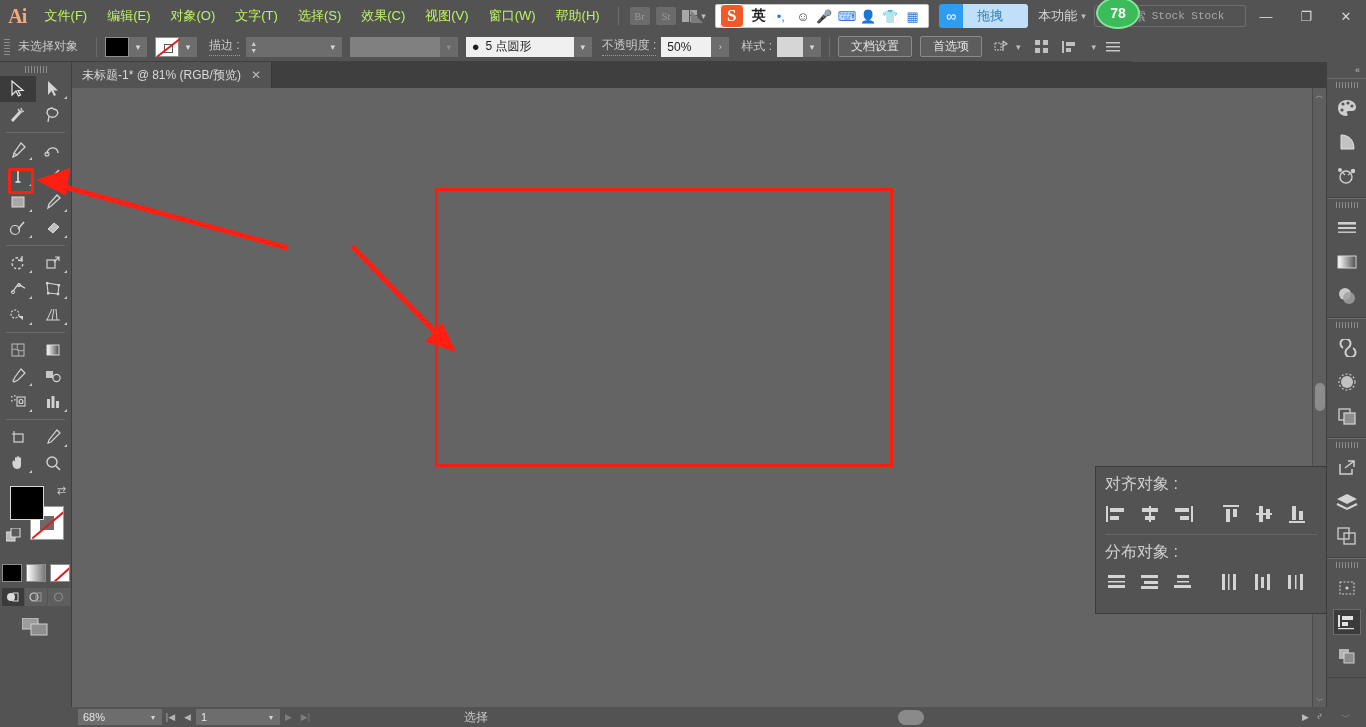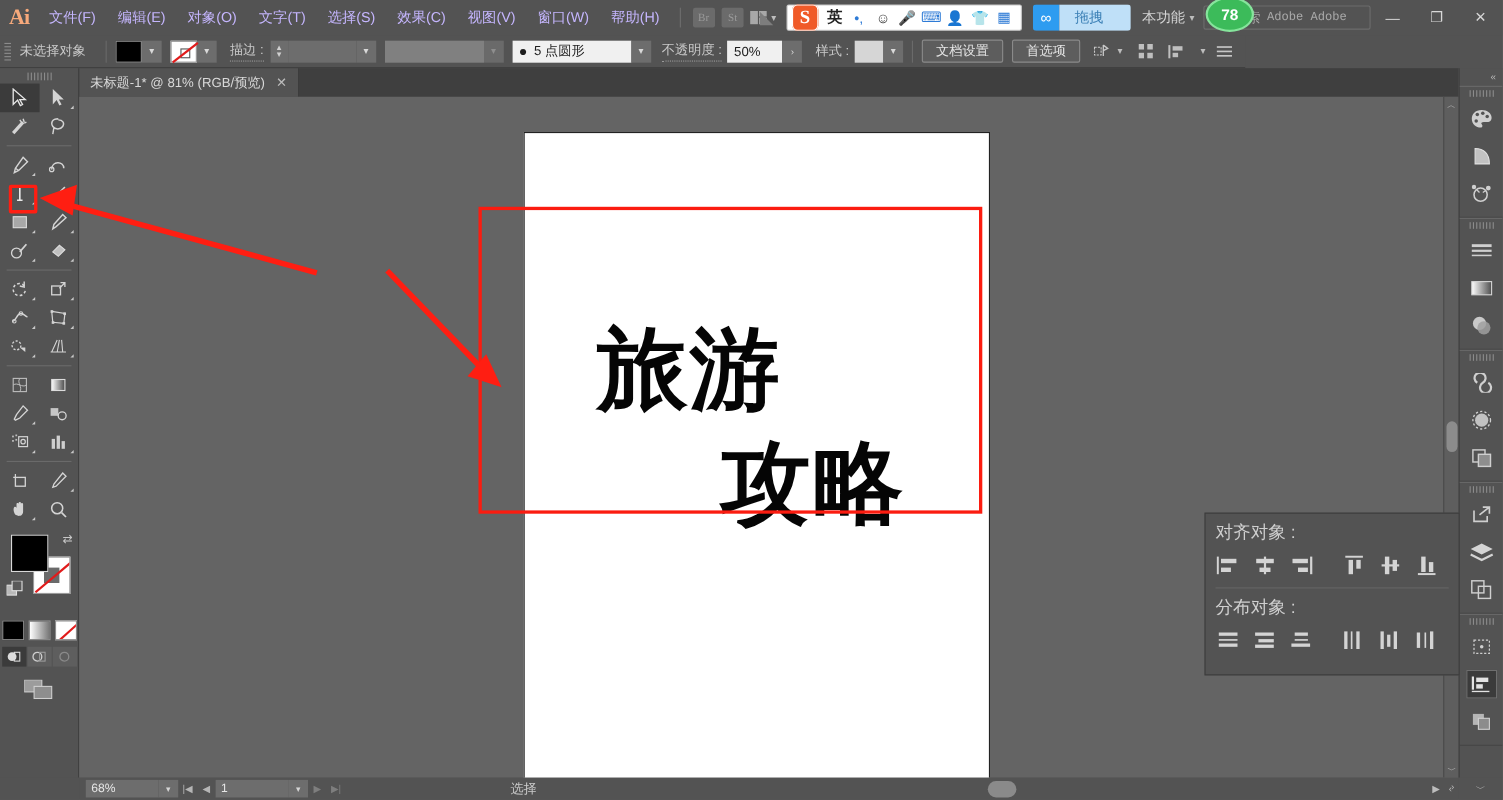--- a/index.html
+++ b/index.html
@@ -16,21 +16,21 @@
     position:absolute; left:0; top:0; width:1366px; height:32px;
     background:#535353; display:flex; align-items:center;
   }
   .ai-logo {
     width:44px; height:32px; display:flex; align-items:center; justify-content:center;
     font-size:20px; font-weight:bold; color:#f7a97b; font-family:"Liberation Serif",serif;
     letter-spacing:-1px;
   }
   .menu-items { display:flex; align-items:center; height:32px; }
   .menu-item {
-    padding:0 10px; height:32px; line-height:32px; font-size:13px; color:#c4b5fd;
+    padding:0 10px; height:32px; line-height:32px; font-size:13px; color:#bef264;
     white-space:nowrap; cursor:default;
   }
   .mb-sep { width:1px; height:18px; background:#6e6e6e; margin:0 8px; }
   .mb-icon-btn {
     width:26px; height:22px; display:flex; align-items:center; justify-content:center;
     margin:0 3px; font-size:11px; color:#8e8e8e;
   }
   .brst {
     background:#6b6b6b; color:#9a9a9a; border-radius:2px;
     width:20px; height:18px; display:flex; align-items:center; justify-content:center;
@@ -352,21 +352,21 @@
       <div class="upload-ic">∞</div>
       <div class="upload-lb">拖拽上传</div>
     </div>
 
     <div class="ws-label">本功能</div>
     <span class="chev">▾</span>
 
     <div class="search-box">
       <span>🔍</span>
       <span>搜索</span>
-      <span style="font-family:'Liberation Mono',monospace;font-size:11px;">Adobe Adobe</span>
+      <span style="font-family:'Liberation Mono',monospace;font-size:11px;">Stock Stock</span>
     </div>
 
     <div class="win-ctrls">
       <div class="win-btn">—</div>
       <div class="win-btn">❐</div>
       <div class="win-btn close">✕</div>
     </div>
   </div>
   <div class="badge78">78</div>
 
@@ -758,26 +758,20 @@
         <svg width="28" height="18" viewBox="0 0 28 18">
             <rect x="0" y="0" width="16" height="11" fill="#9c9c9c" stroke="#cfcfcf" stroke-width="1"></rect>
             <rect x="9" y="6" width="16" height="11" fill="#8e8e8e" stroke="#cfcfcf" stroke-width="1"></rect>
           </svg>
       </div>
     </div>
   </div>
   <div class="type-highlight"></div>
 
   <div class="canvas-area">
-    <div class="artboard">
-      <div class="text-art">
-        <div class="cn-line cn-l1">旅游</div>
-        <div class="cn-line cn-l2">攻略</div>
-      </div>
-    </div>
     <div class="vsb">
       <div class="up">︿</div>
       <div class="thumb"></div>
       <div class="dn" style="position:absolute;bottom:0;width:14px;">﹀</div>
     </div>
   </div>
   <div class="red-rect"></div>
 
   <svg class="arrows" viewBox="0 0 1366 727">
     <g>

